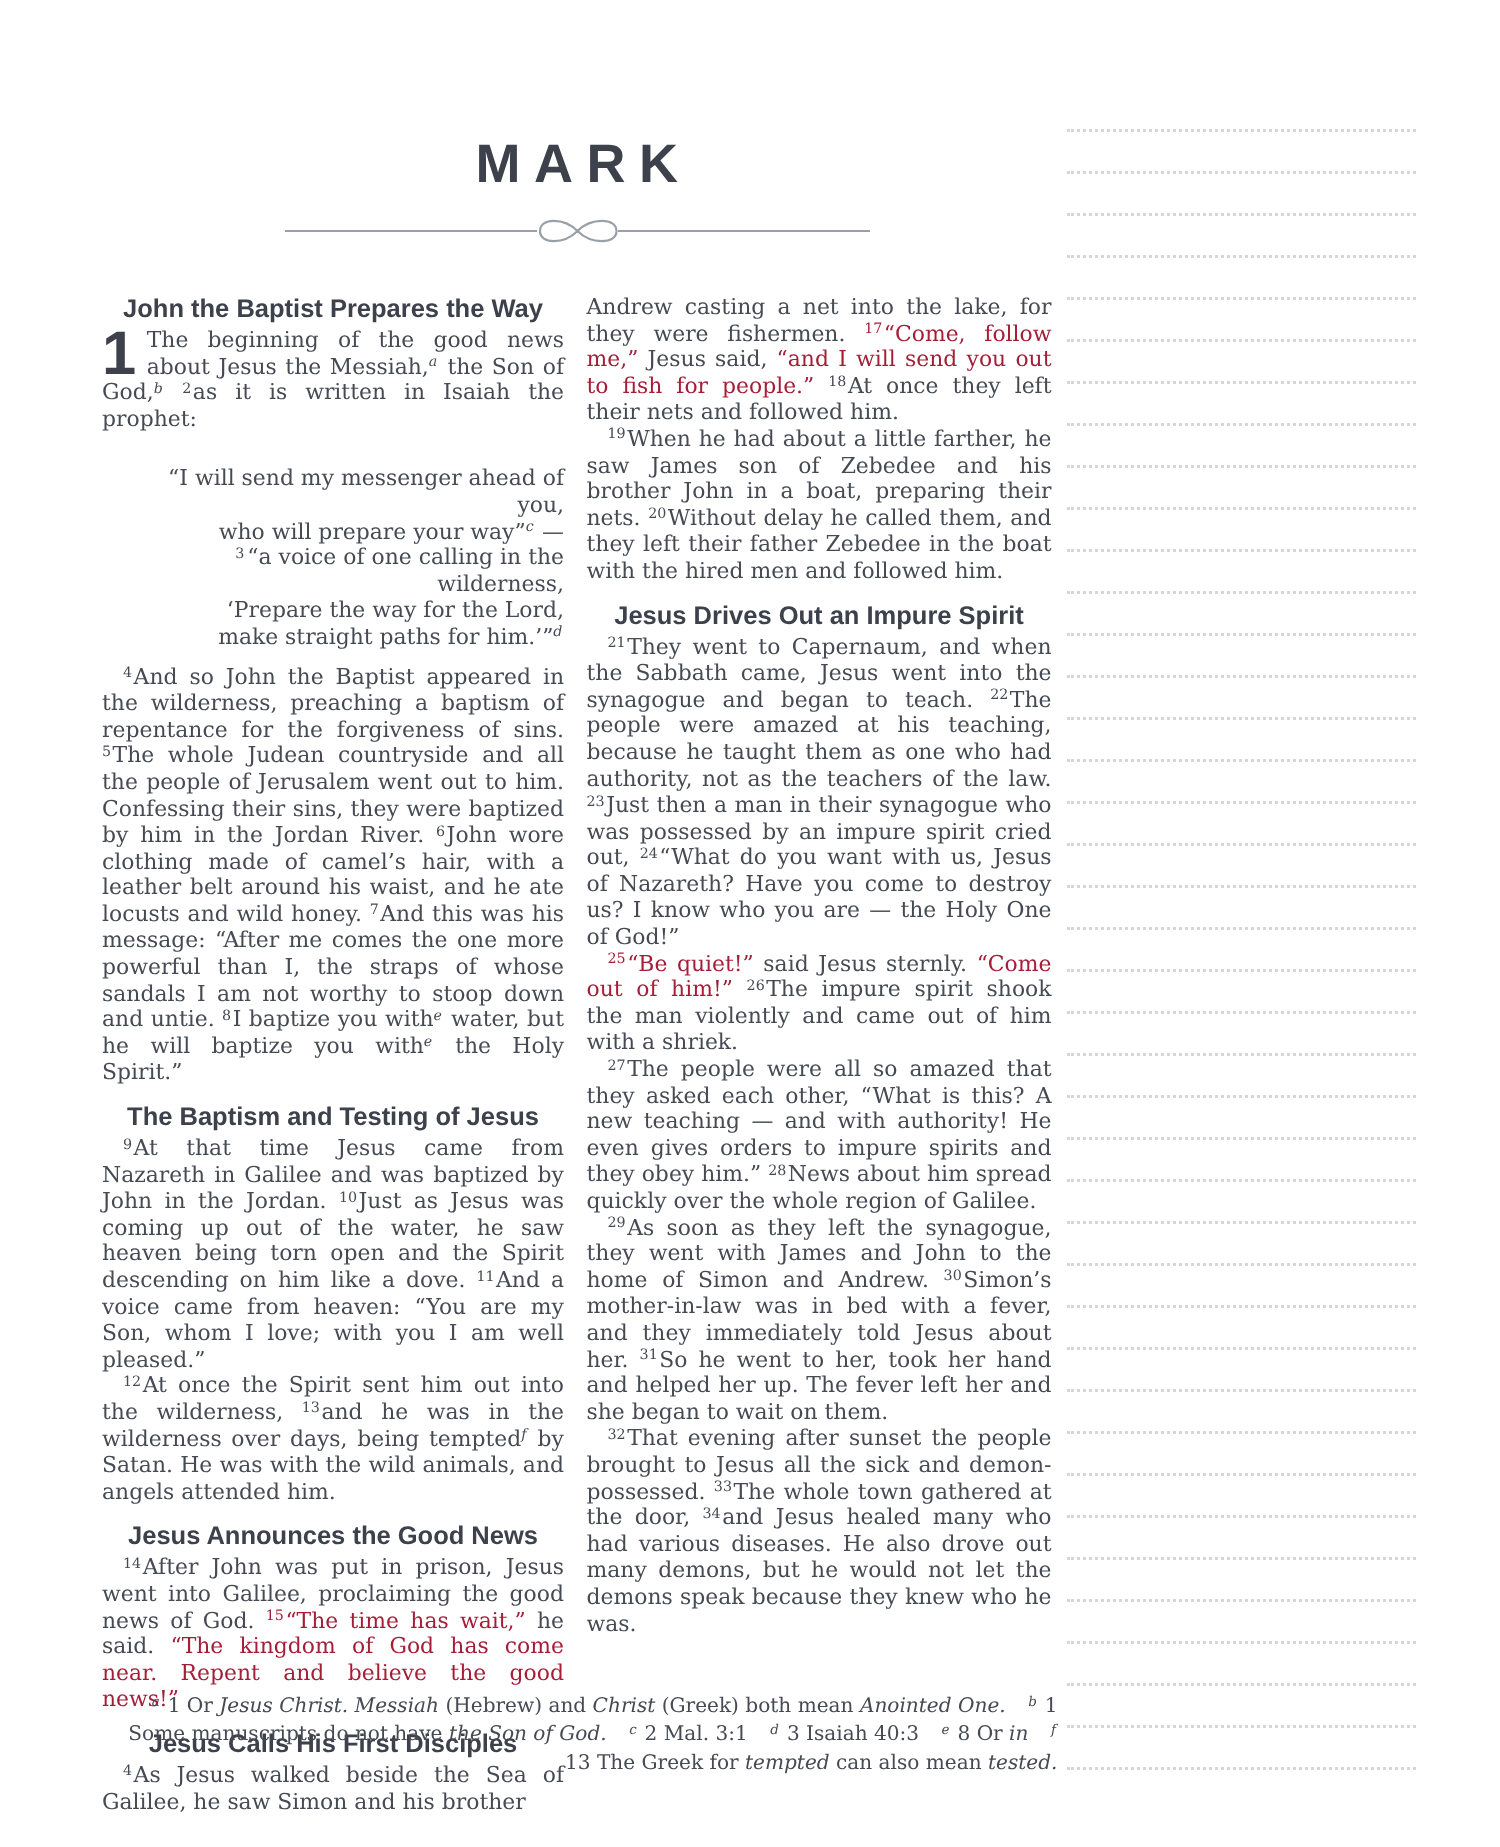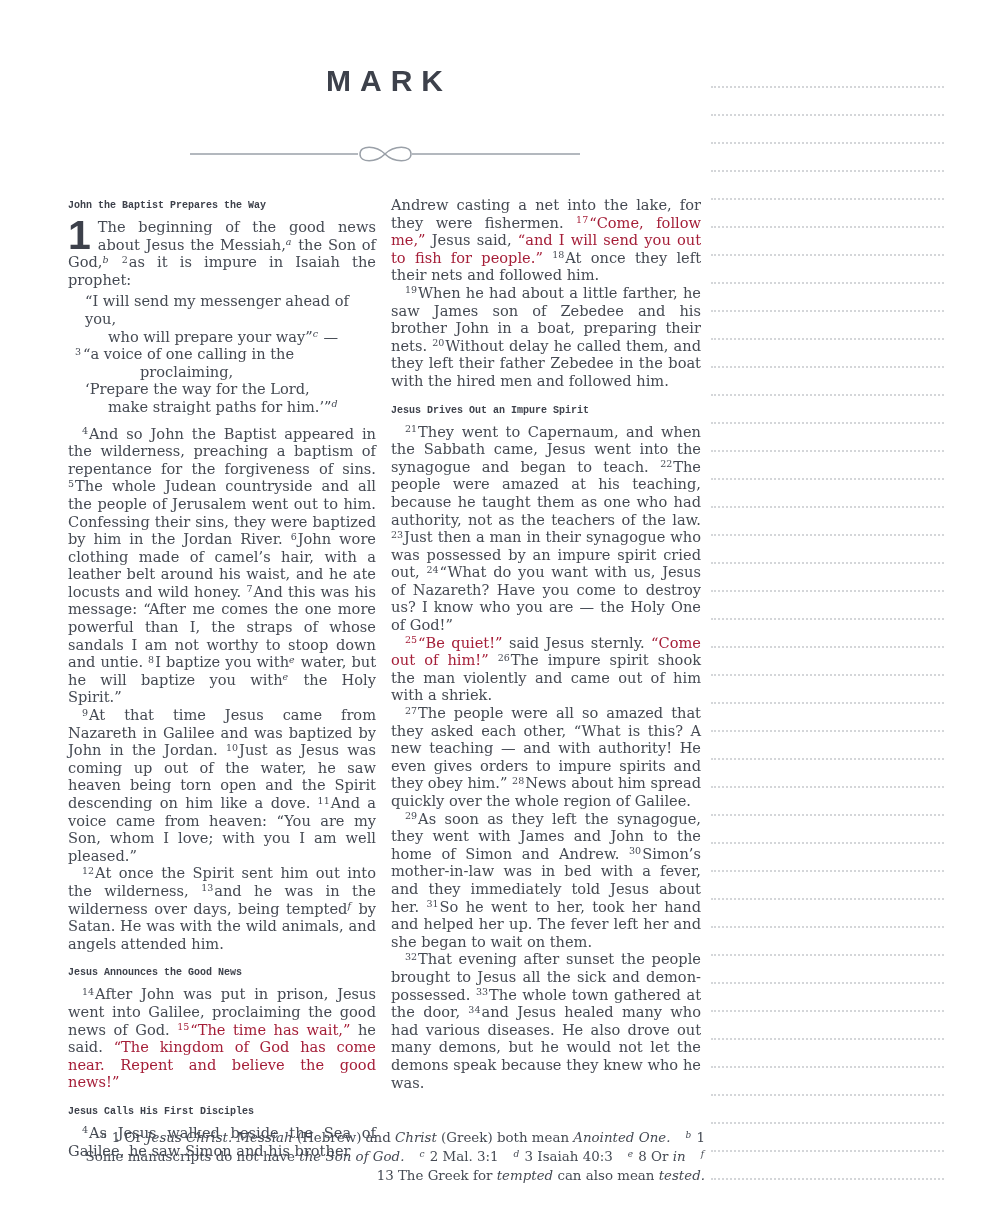--- a/index.html
+++ b/index.html
@@ -7,42 +7,42 @@
   body {
     width:1000px; height:1231px; position:relative;
     font-family:"DejaVu Serif", serif;
     color:var(--body-text, #454a53);
     -webkit-font-smoothing:antialiased;
   }
   .page { position:absolute; inset:0; overflow:hidden; }
 
   
   .book-title {
-    position:absolute; top:64px; left:68px; width:633px;
+    position:absolute; top:88px; left:68px; width:633px;
     text-align:center;
     font-family:"Liberation Sans", sans-serif;
-    font-weight:bold; font-size:30px; letter-spacing:9px; text-indent:9px;
+    font-weight:bold; font-size:36px; letter-spacing:9px; text-indent:9px;
     color:var(--headings, #3d414b);
   }
   .flourish { position:absolute; top:139px; left:190px; width:390px; height:30px; color:var(--flourish, #9aa0a8); }
 
   
   .col {
     position:absolute; top:196px;
     font-size:14.6px; line-height:17.6px;
     text-align:justify;
   }
   .col-left  { left:68px;  width:308px; }
   .col-right { left:391px; width:310px; }
 
   .section-heading {
-    font-family:Liberation Mono, monospace;
-    font-size:10px; line-height:19px; font-weight:bold;
+    font-family:Liberation Sans, sans-serif;
+    font-size:17px; line-height:19px; font-weight:bold;
     color:var(--headings, #3d414b);
-    margin:11px 0 3px 0; text-align:left;
+    margin:11px 0 3px 0; text-align:center;
   }
   .col > .section-heading:first-child { margin-top:0; }
 
   .para { margin:0; }
   .para.indent { text-indent:14px; }
 
   .dropcap {
     float:left;
     font-family:"Liberation Sans", sans-serif;
     font-weight:bold; font-size:41px; line-height:33px;
@@ -55,21 +55,21 @@
     font-size:9.5px; line-height:0;
     position:relative; top:-4.5px;
     margin-right:1px; letter-spacing:0;
   }
   .run-fn { font-style:italic; }
   .run-r, .run-rv { color:var(--words-of-jesus, #a51e38); }
   .run-i { font-style:italic; }
   .run-g { display:inline-block; width:15px; }
 
   
-  .poem { margin:4px 0 9px 0; text-align:left; }
+  .poem { margin:22px 0 9px 0; text-align:right; }
   .poem-line.lvl1 { padding-left:17px; }
   .poem-line.lvl2 { padding-left:40px; }
   .poem-line.lvl3 { padding-left:72px; }
   .poem-line.lvl1 .run-v { margin-left:-10px; margin-right:2px; }
 
   
   .footnotes {
     position:absolute; left:75px; top:1128px; width:630px;
     font-size:13.4px; line-height:19.2px; text-align:right;
   }
@@ -89,30 +89,31 @@
   <div class="flourish">
     <svg width="390" height="30" viewBox="0 0 390 30">
       <line x1="0" y1="15" x2="168" y2="15" stroke="currentColor" stroke-width="1.3"></line>
       <line x1="222" y1="15" x2="390" y2="15" stroke="currentColor" stroke-width="1.3"></line>
       <path d="M170 15 C170 6 186 6 195 15 C204 24 221 24 221 15 C221 6 204 6 195 15 C186 24 170 24 170 15 Z" fill="none" stroke="currentColor" stroke-width="1.5"></path>
     </svg>
   </div>
 
   <div class="col col-left" id="col-left">
       <h2 class="section-heading">John the Baptist Prepares the Way</h2>
-      <p class="para"><span class="dropcap">1</span><span class="run-t">The beginning of the good news about Jesus the Messiah,</span><span class="run-fn">a</span><span class="run-t"> the Son of God,</span><span class="run-fn">b</span><span class="run-t"> </span><span class="run-v">2</span><span class="run-t">as it is impure in Isaiah the prophet:</span></p>
+      <p class="para"><span class="dropcap">1</span><span class="run-t">The beginning of the good news about Jesus the Messiah,</span><span class="run-fn">a</span><span class="run-t"> the Son of God,</span><span class="run-fn">b</span><span class="run-t"> </span><span class="run-v">2</span><span class="run-t">as it is written in Isaiah the prophet:</span></p>
       <div class="poem">
         <div class="poem-line lvl1"><span class="run-t">“I will send my messenger ahead of you,</span></div>
         <div class="poem-line lvl2"><span class="run-t">who will prepare your way”</span><span class="run-fn">c</span><span class="run-t"> —</span></div>
         <div class="poem-line lvl1"><span class="run-v">3</span><span class="run-t">“a voice of one calling in the</span></div>
-        <div class="poem-line lvl3"><span class="run-t">proclaiming,</span></div>
+        <div class="poem-line lvl3"><span class="run-t">wilderness,</span></div>
         <div class="poem-line lvl1"><span class="run-t">‘Prepare the way for the Lord,</span></div>
         <div class="poem-line lvl2"><span class="run-t">make straight paths for him.’”</span><span class="run-fn">d</span></div>
       </div>
       <p class="para indent"><span class="run-v">4</span><span class="run-t">And so John the Baptist appeared in the wilderness, preaching a baptism of repentance for the forgiveness of sins. </span><span class="run-v">5</span><span class="run-t">The whole Judean countryside and all the people of Jerusalem went out to him. Confessing their sins, they were baptized by him in the Jordan River. </span><span class="run-v">6</span><span class="run-t">John wore clothing made of camel’s hair, with a leather belt around his waist, and he ate locusts and wild honey. </span><span class="run-v">7</span><span class="run-t">And this was his message: “After me comes the one more powerful than I, the straps of whose sandals I am not worthy to stoop down and untie. </span><span class="run-v">8</span><span class="run-t">I baptize you with</span><span class="run-fn">e</span><span class="run-t"> water, but he will baptize you with</span><span class="run-fn">e</span><span class="run-t"> the Holy Spirit.”</span></p>
+      <h2 class="section-heading">The Baptism and Testing of Jesus</h2>
       <p class="para indent"><span class="run-v">9</span><span class="run-t">At that time Jesus came from Nazareth in Galilee and was baptized by John in the Jordan. </span><span class="run-v">10</span><span class="run-t">Just as Jesus was coming up out of the water, he saw heaven being torn open and the Spirit descending on him like a dove. </span><span class="run-v">11</span><span class="run-t">And a voice came from heaven: “You are my Son, whom I love; with you I am well pleased.”</span></p>
       <p class="para indent"><span class="run-v">12</span><span class="run-t">At once the Spirit sent him out into the wilderness, </span><span class="run-v">13</span><span class="run-t">and he was in the wilderness over days, being tempted</span><span class="run-fn">f</span><span class="run-t"> by Satan. He was with the wild animals, and angels attended him.</span></p>
       <h2 class="section-heading">Jesus Announces the Good News</h2>
       <p class="para indent"><span class="run-v">14</span><span class="run-t">After John was put in prison, Jesus went into Galilee, proclaiming the good news of God. </span><span class="run-rv">15</span><span class="run-r">“The time has wait,”</span><span class="run-t"> he said. </span><span class="run-r">“The kingdom of God has come near. Repent and believe the good news!”</span></p>
       <h2 class="section-heading">Jesus Calls His First Disciples</h2>
       <p class="para indent"><span class="run-v">4</span><span class="run-t">As Jesus walked beside the Sea of Galilee, he saw Simon and his brother</span></p>
     </div>
   <div class="col col-right" id="col-right">
       <p class="para"><span class="run-t">Andrew casting a net into the lake, for they were fishermen. </span><span class="run-rv">17</span><span class="run-r">“Come, follow me,”</span><span class="run-t"> Jesus said, </span><span class="run-r">“and I will send you out to fish for people.”</span><span class="run-t"> </span><span class="run-v">18</span><span class="run-t">At once they left their nets and followed him.</span></p>
       <p class="para indent"><span class="run-v">19</span><span class="run-t">When he had about a little farther, he saw James son of Zebedee and his brother John in a boat, preparing their nets. </span><span class="run-v">20</span><span class="run-t">Without delay he called them, and they left their father Zebedee in the boat with the hired men and followed him.</span></p>

